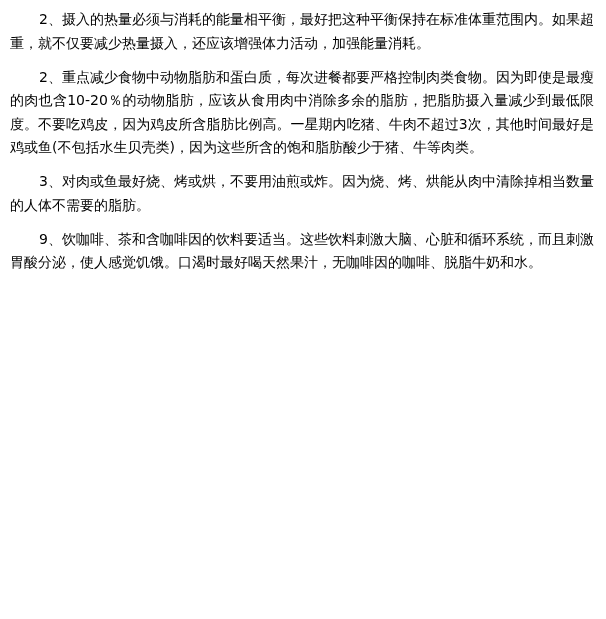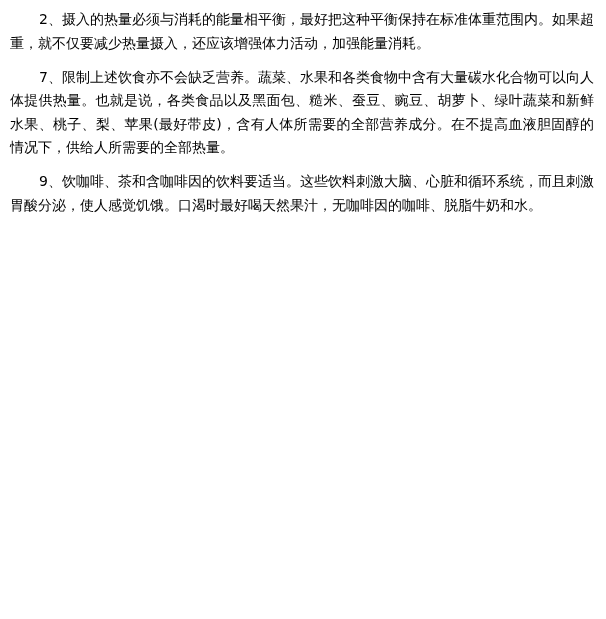--- a/index.html
+++ b/index.html
@@ -28,15 +28,16 @@
     text-indent: 29px;
     text-align: justify;
     word-break: break-all;
   }
 </style>
 </head>
 <body>
 
 <div class="article">
   <p class="para">2、摄入的热量必须与消耗的能量相平衡，最好把这种平衡保持在标准体重范围内。如果超重，就不仅要减少热量摄入，还应该增强体力活动，加强能量消耗。</p>
-  <p class="para">7、限制上述饮食亦不会缺乏营养。蔬菜、水果和各类食物中含有大量碳水化合物可以向人体提供热量。也就是说，各类食品以及黑面包、糙米、蚕豆、豌豆、胡萝卜、绿叶蔬菜和新鲜水果、桃子、梨、苹果(最好带皮)，含有人体所需要的全部营养成分。在不提高血液胆固醇的情况下，供给人所需要的全部热量。</p>
+  <p class="para">2、重点减少食物中动物脂肪和蛋白质，每次进餐都要严格控制肉类食物。因为即使是最瘦的肉也含10-20％的动物脂肪，应该从食用肉中消除多余的脂肪，把脂肪摄入量减少到最低限度。不要吃鸡皮，因为鸡皮所含脂肪比例高。一星期内吃猪、牛肉不超过3次，其他时间最好是鸡或鱼(不包括水生贝壳类)，因为这些所含的饱和脂肪酸少于猪、牛等肉类。</p>
+  <p class="para">3、对肉或鱼最好烧、烤或烘，不要用油煎或炸。因为烧、烤、烘能从肉中清除掉相当数量的人体不需要的脂肪。</p>
   <p class="para">9、饮咖啡、茶和含咖啡因的饮料要适当。这些饮料刺激大脑、心脏和循环系统，而且刺激胃酸分泌，使人感觉饥饿。口渴时最好喝天然果汁，无咖啡因的咖啡、脱脂牛奶和水。</p>
 </div>
 
 </body></html>

